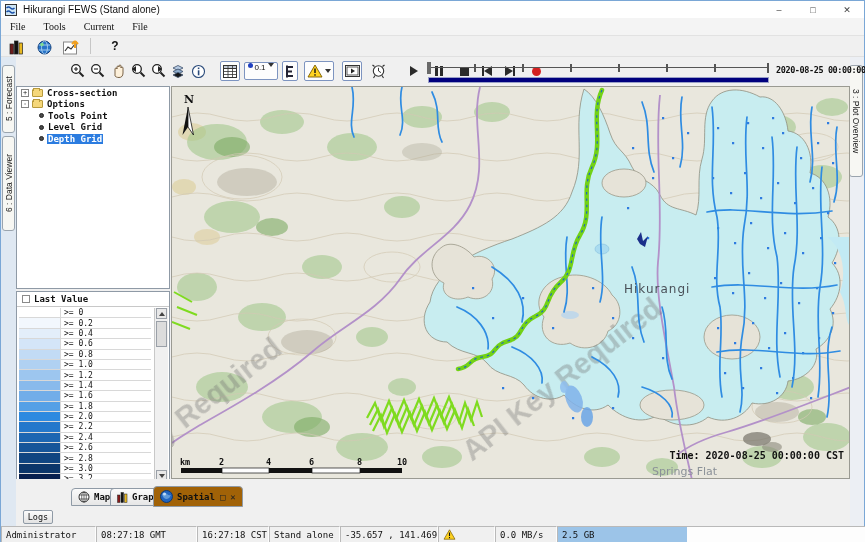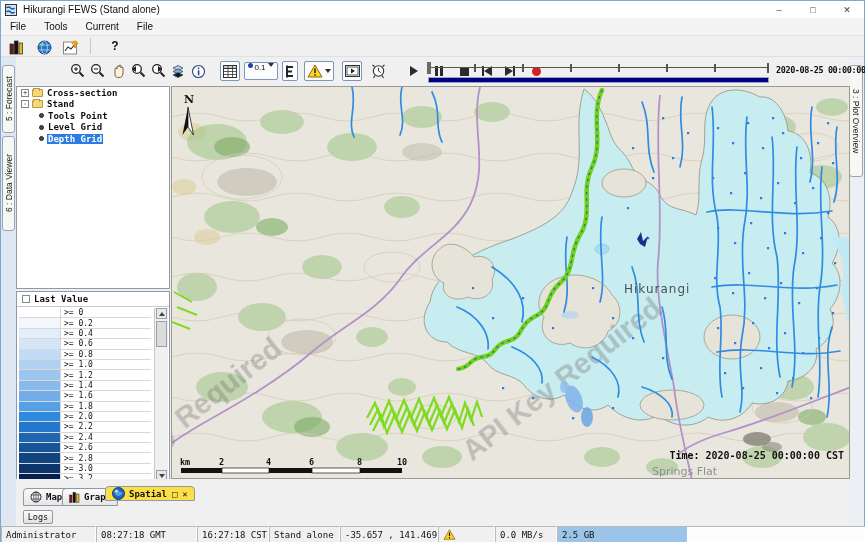--- a/index.html
+++ b/index.html
@@ -14,21 +14,21 @@
     display:flex; align-items:center; }
   .title-logo { width:12px; height:12px; margin-left:4px; }
   .title-text { font-size:10px; color:#101010; margin-left:6px; }
   .win-btns { position:absolute; right:0; top:0; height:17px; display:flex; }
   .win-btn { width:34px; height:17px; display:flex; align-items:center; justify-content:center;
     font-size:9px; color:#444; }
 
   
   .menubar { position:absolute; left:0; top:17px; width:100%; height:18px; background:#f4f4f4;
     display:flex; align-items:center; border-bottom:1px solid #e2e2e2; }
-  .menu-item { font-size:10px; color:#111; padding:0 9px; height:18px; display:flex; align-items:center; }
+  .menu-item { font-size:10px; color:#111; padding:0 9px; height:18px; display:flex; align-items:center;font-family:Liberation Serif, serif; }
 
   
   .toolbar1 { position:absolute; left:0; top:35px; width:100%; height:21px; background:#f0f0f0;
     display:flex; align-items:center; border-bottom:1px solid #e0e0e0; }
   .tb1-icon { width:22px; height:18px; display:flex; align-items:flex-end; justify-content:center; margin-left:5px; }
   .vsep { width:1px; height:16px; background:#c6c6c6; margin:0 8px; }
   .help-q { font-size:12px; font-weight:bold; color:#111; }
 
   
   .toolbar2 { position:absolute; left:15px; top:56px; width:834px; height:29px; background:#f0f0f0; }
@@ -114,22 +114,22 @@
     border:1px solid #9aa0a8; }
 
   
   .map-wrap { position:absolute; left:170px; top:85px; width:679px; height:393px; background:#e9e7dd;
     border:1px solid #9a9a92; overflow:hidden; }
 
   
   .bottom-zone { position:absolute; left:15px; top:478px; width:834px; height:47px; background:#f0f0f0; }
   .btab { position:absolute; top:9px; height:18px; background:linear-gradient(#fbfbfb,#e6e6e6);
     border:1px solid #8f9aa6; border-radius:4px 4px 0 0; display:flex; align-items:center;
-    padding:0 6px; font-size:9px; font-weight:bold; font-family:"DejaVu Sans Mono", monospace; color:#111; }
-  .btab.active { top:7px; height:15px; background:#fde047; }
+    padding:0 6px; font-size:9px; font-weight:bold; font-family:"DejaVu Sans Mono", monospace; color:#111;margin-left:48px; }
+  .btab.active { top:7px; height:21px; background:#a16207; }
   .btab .ticon { margin-right:4px; display:flex; }
   .tab-winbtn { font-size:9px; font-weight:bold; color:#222; margin-left:5px; }
   .logs-btn { position:absolute; left:7px; top:31px; width:30px; height:14px;
     background:linear-gradient(#fcfcfc,#e2e2e2); border:1px solid #8f9aa6; border-radius:2px;
     font-size:8.5px; font-family:"DejaVu Sans Mono", monospace; color:#111;
     display:flex; align-items:center; justify-content:center; }
 
   
   .statusbar { position:absolute; left:0; top:525px; width:865px; height:17px; background:#f0f0f0;
     display:flex; }
@@ -344,21 +344,21 @@
 
   <div class="tree-panel">
     <div class="tree-row">
       <span class="expander">+</span>
       <span class="folder"></span>
       <span class="tree-label">Cross-section</span>
     </div>
     <div class="tree-row">
       <span class="expander">-</span>
       <span class="folder"></span>
-      <span class="tree-label">Stand</span>
+      <span class="tree-label">Options</span>
     </div>
     <div class="tree-row">
       <span class="bullet"></span>
       <span class="tree-label">Tools Point</span>
     </div>
     <div class="tree-row">
       <span class="bullet"></span>
       <span class="tree-label">Level Grid</span>
     </div>
     <div class="tree-row">

